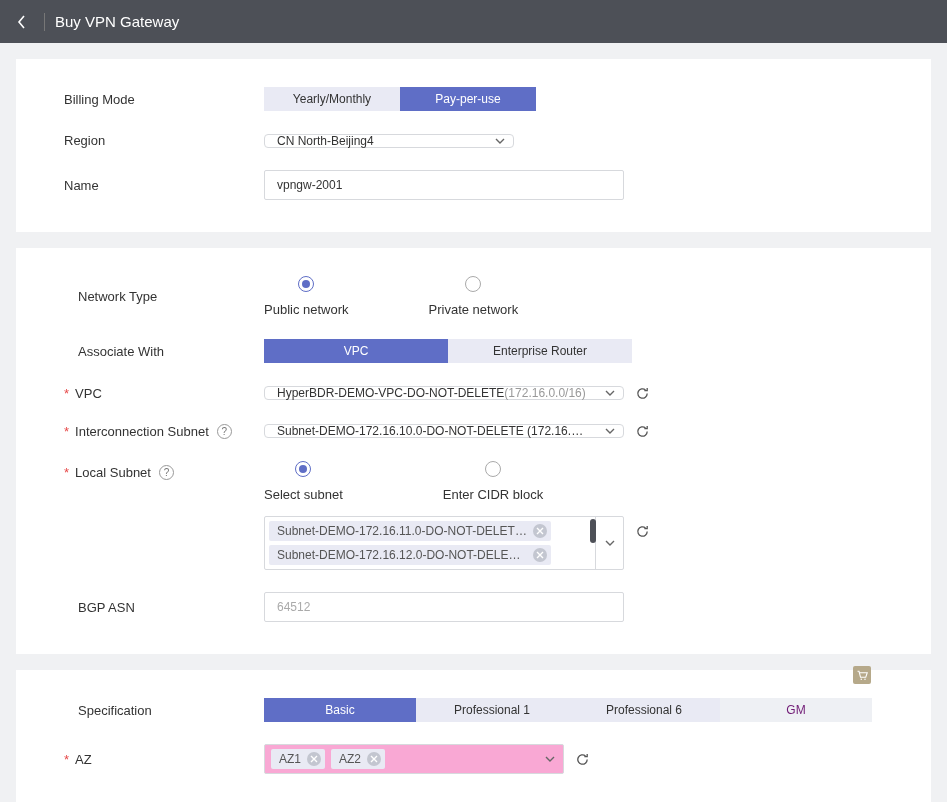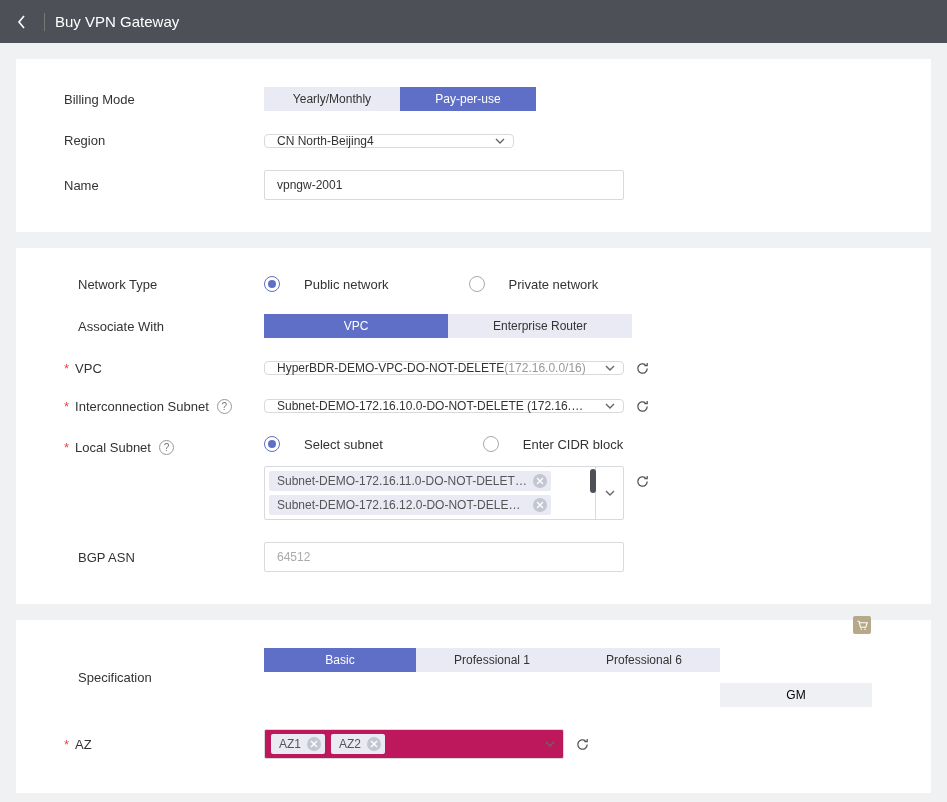--- a/index.html
+++ b/index.html
@@ -74,25 +74,25 @@
     font-size:12px;
     cursor:pointer;
     background:#e9eaf4;
     color:#333;
   }
   .seg-btn.active {
     background:#5f6ec6;
     color:#ffffff;
   }
   .seg-btn.wide { min-width: 152px; }
-  .seg-btn.disabled { background:#eef0f4; color:#000000; cursor: default; margin-top: 35px; }
+  .seg-btn.disabled { background:#eef0f4; color:#701a75; cursor: default; }
 
   
   .radio-group { display:flex; align-items:center; gap: 80px; }
-  .radio-option { display:flex; align-items:center; gap:24px; cursor:pointer; }
+  .radio-option { display:flex; align-items:center; gap:10px; cursor:pointer;flex-direction:column; }
   .radio-circle {
     width:16px; height:16px; border-radius:50%;
     border:1px solid #aaa; display:flex; align-items:center; justify-content:center;
   }
   .radio-circle.checked { border-color:#5f6ec6; }
   .radio-dot { width:8px; height:8px; border-radius:50%; background:#5f6ec6; }
 
   
   .select-box {
     height: 14px;
@@ -186,21 +186,21 @@
   .tag.small { max-width: none; }
   .tag.small .tag-text { max-width: none; }
 
   .inline-tags-box {
     height:30px;
     width: 300px;
     border:1px solid #d7d9dd;
     border-radius:2px;
     display:flex; align-items:center;
     padding:0 8px 0 6px;
-    background:#be185d;
+    background:#f9a8d4;
     cursor:pointer;
     justify-content: space-between;
   }
   .inline-tags { display:flex; gap:6px; }
 
   .badge-square {
     position:absolute;
     width:18px; height:18px;
     background:#b6a98a;
     color:#fff;

